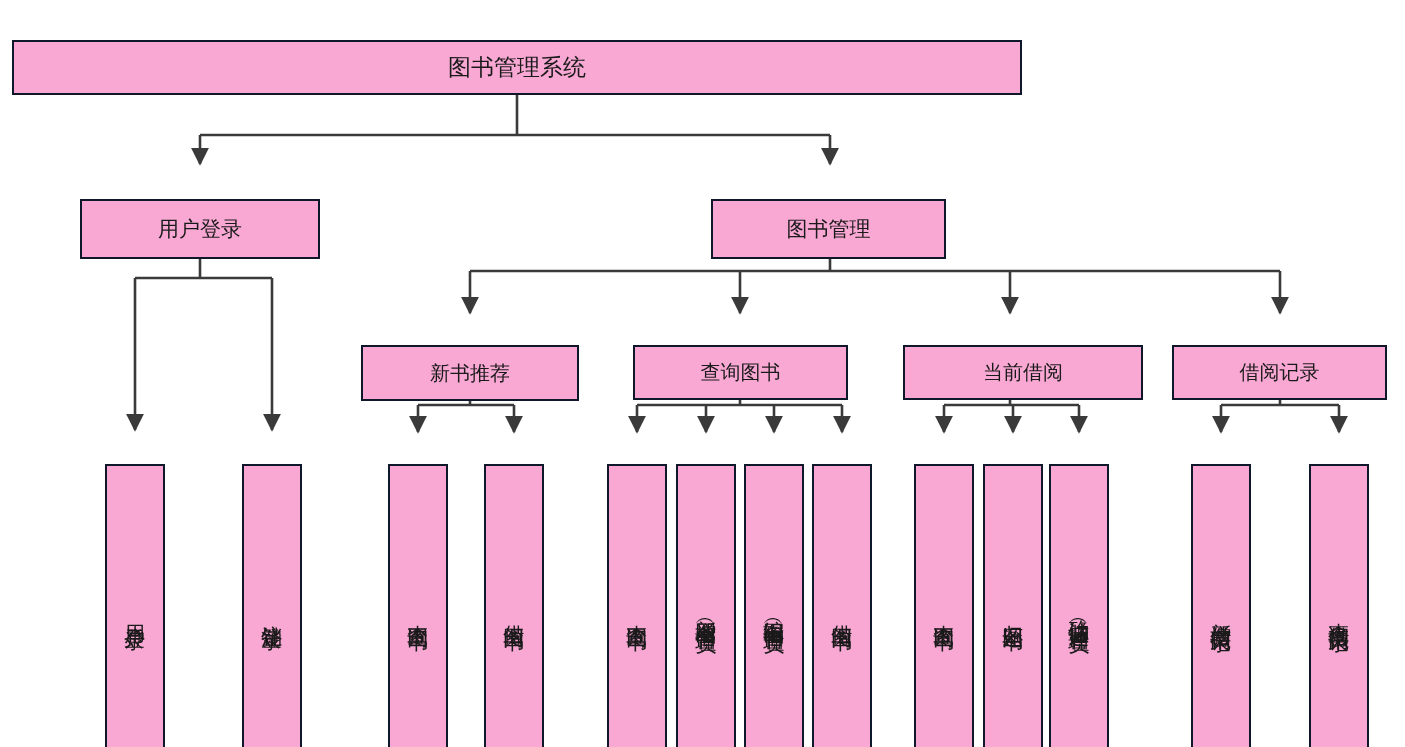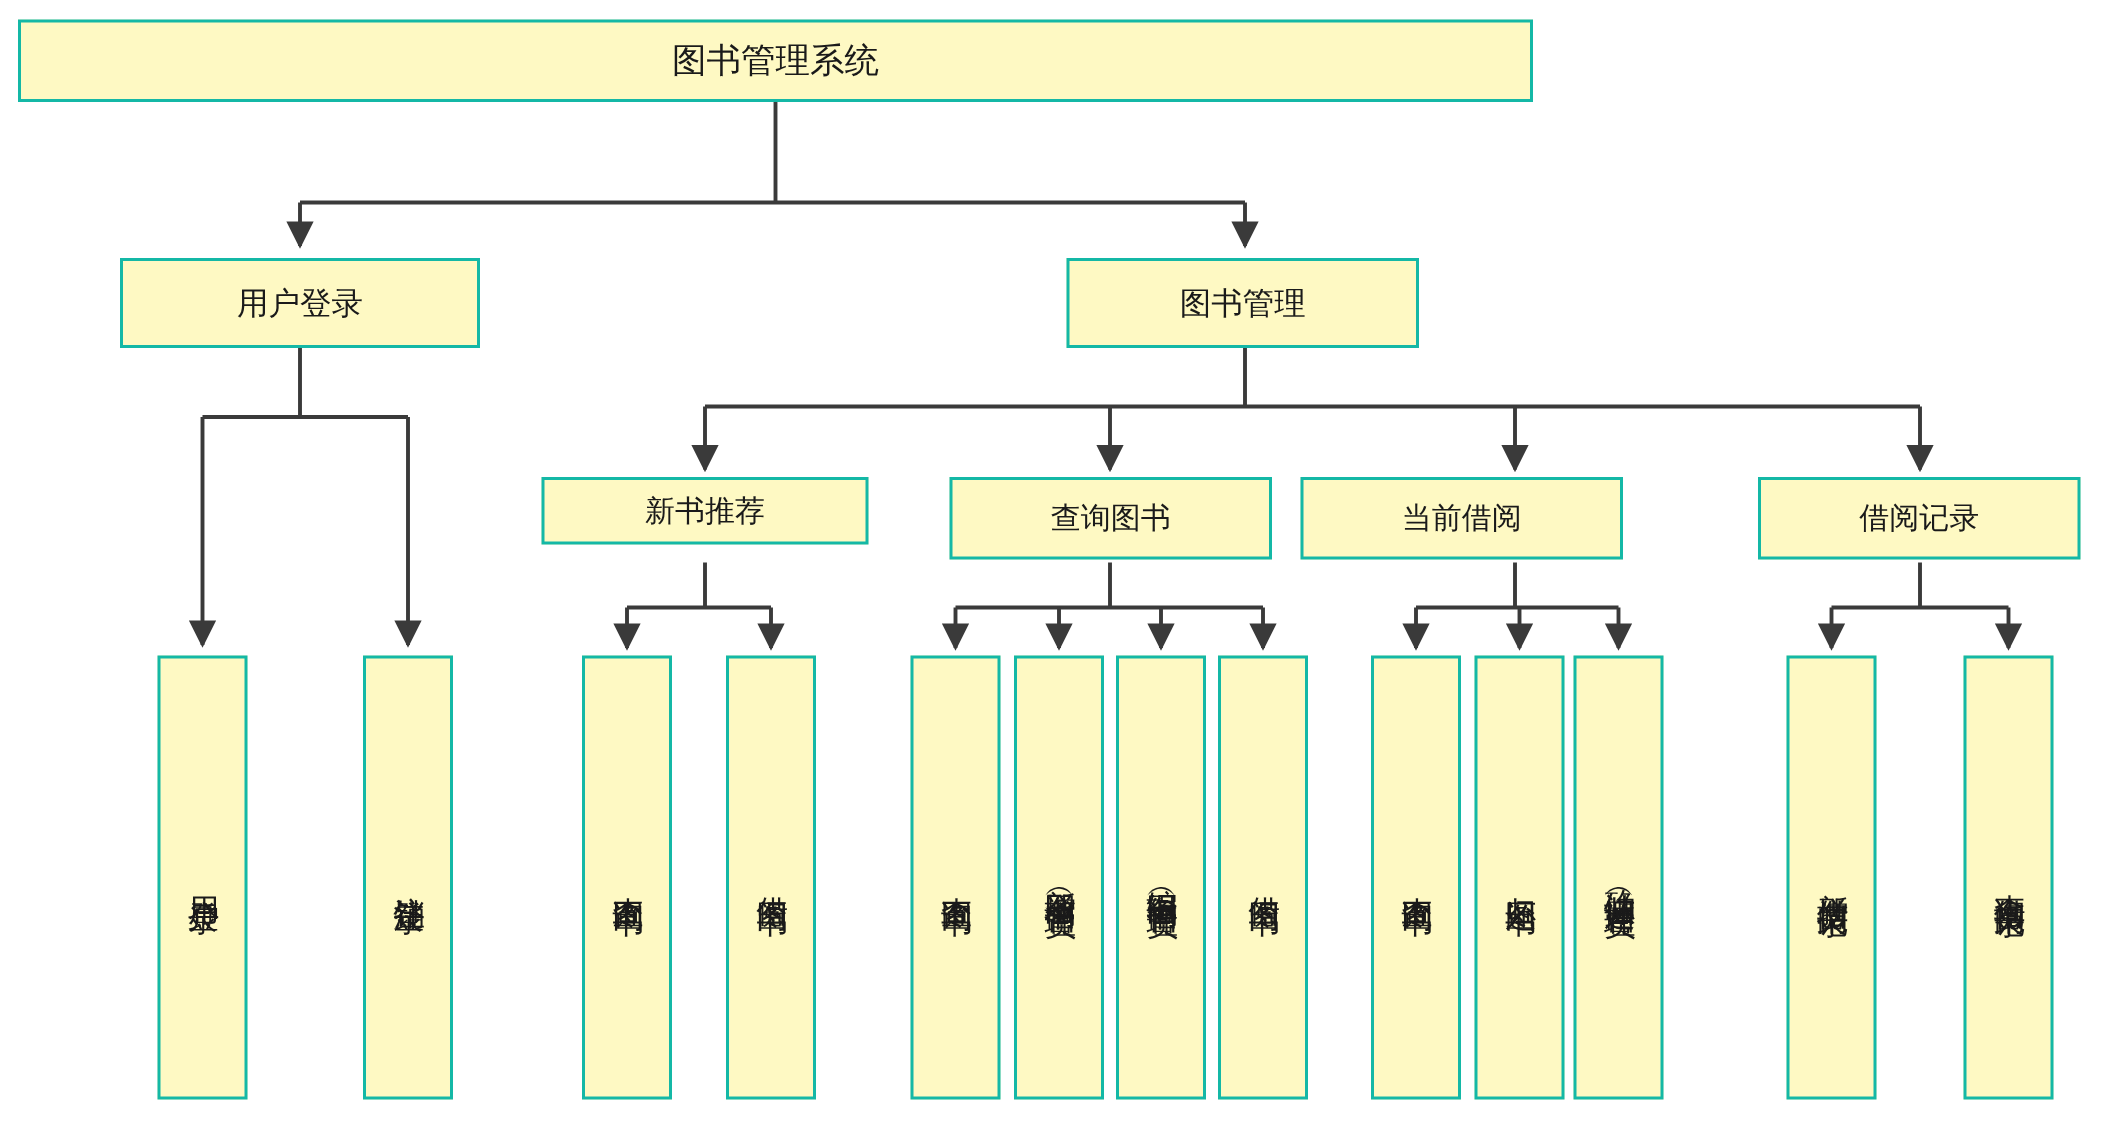--- a/index.html
+++ b/index.html
@@ -21,27 +21,28 @@
     position: absolute;
     left: 0;
     top: 0;
     width: 1405px;
     height: 747px;
     pointer-events: none;
   }
   .node {
     position: absolute;
     box-sizing: border-box;
-    border: 2px solid #14b8a6;
-    background: #fef9c3;
+    border: 2px solid #0f172a;
+    background: #f9a8d4;
     display: flex;
     align-items: center;
     justify-content: center;
     color: #1a1a1a;
     text-align: center;
+    margin-top: 27px;
   }
   .node.root {
     font-size: 23px;
   }
   .node.lvl1 {
     font-size: 21px;
   }
   .node.lvl2 {
     font-size: 20px;
   }
@@ -126,27 +127,27 @@
     <span>图书管理系统</span>
   </div>
 
   <div class="node lvl1" style="left:80px; top:172px; width:240px; height:60px;">
     <span>用户登录</span>
   </div>
   <div class="node lvl1" style="left:711px; top:172px; width:235px; height:60px;">
     <span>图书管理</span>
   </div>
 
-  <div class="node lvl2" style="left:361px; top:318px; width:218px; height:45px;">
+  <div class="node lvl2" style="left:361px; top:318px; width:218px; height:56px;">
     <span>新书推荐</span>
   </div>
   <div class="node lvl2" style="left:633px; top:318px; width:215px; height:55px;">
     <span>查询图书</span>
   </div>
-  <div class="node lvl2" style="left:867px; top:318px; width:215px; height:55px;text-align:right;">
+  <div class="node lvl2" style="left:903px; top:318px; width:240px; height:55px;text-align:right;">
     <span>当前借阅</span>
   </div>
   <div class="node lvl2" style="left:1172px; top:318px; width:215px; height:55px;font-family:Liberation Mono, monospace;">
     <span>借阅记录</span>
   </div>
 
   <div class="node leaf" style="left:105px; top:437px; width:60px; height:296px;">
     <span class="vtext">用户登录</span>
   </div>
   <div class="node leaf" style="left:242px; top:437px; width:60px; height:296px;">

